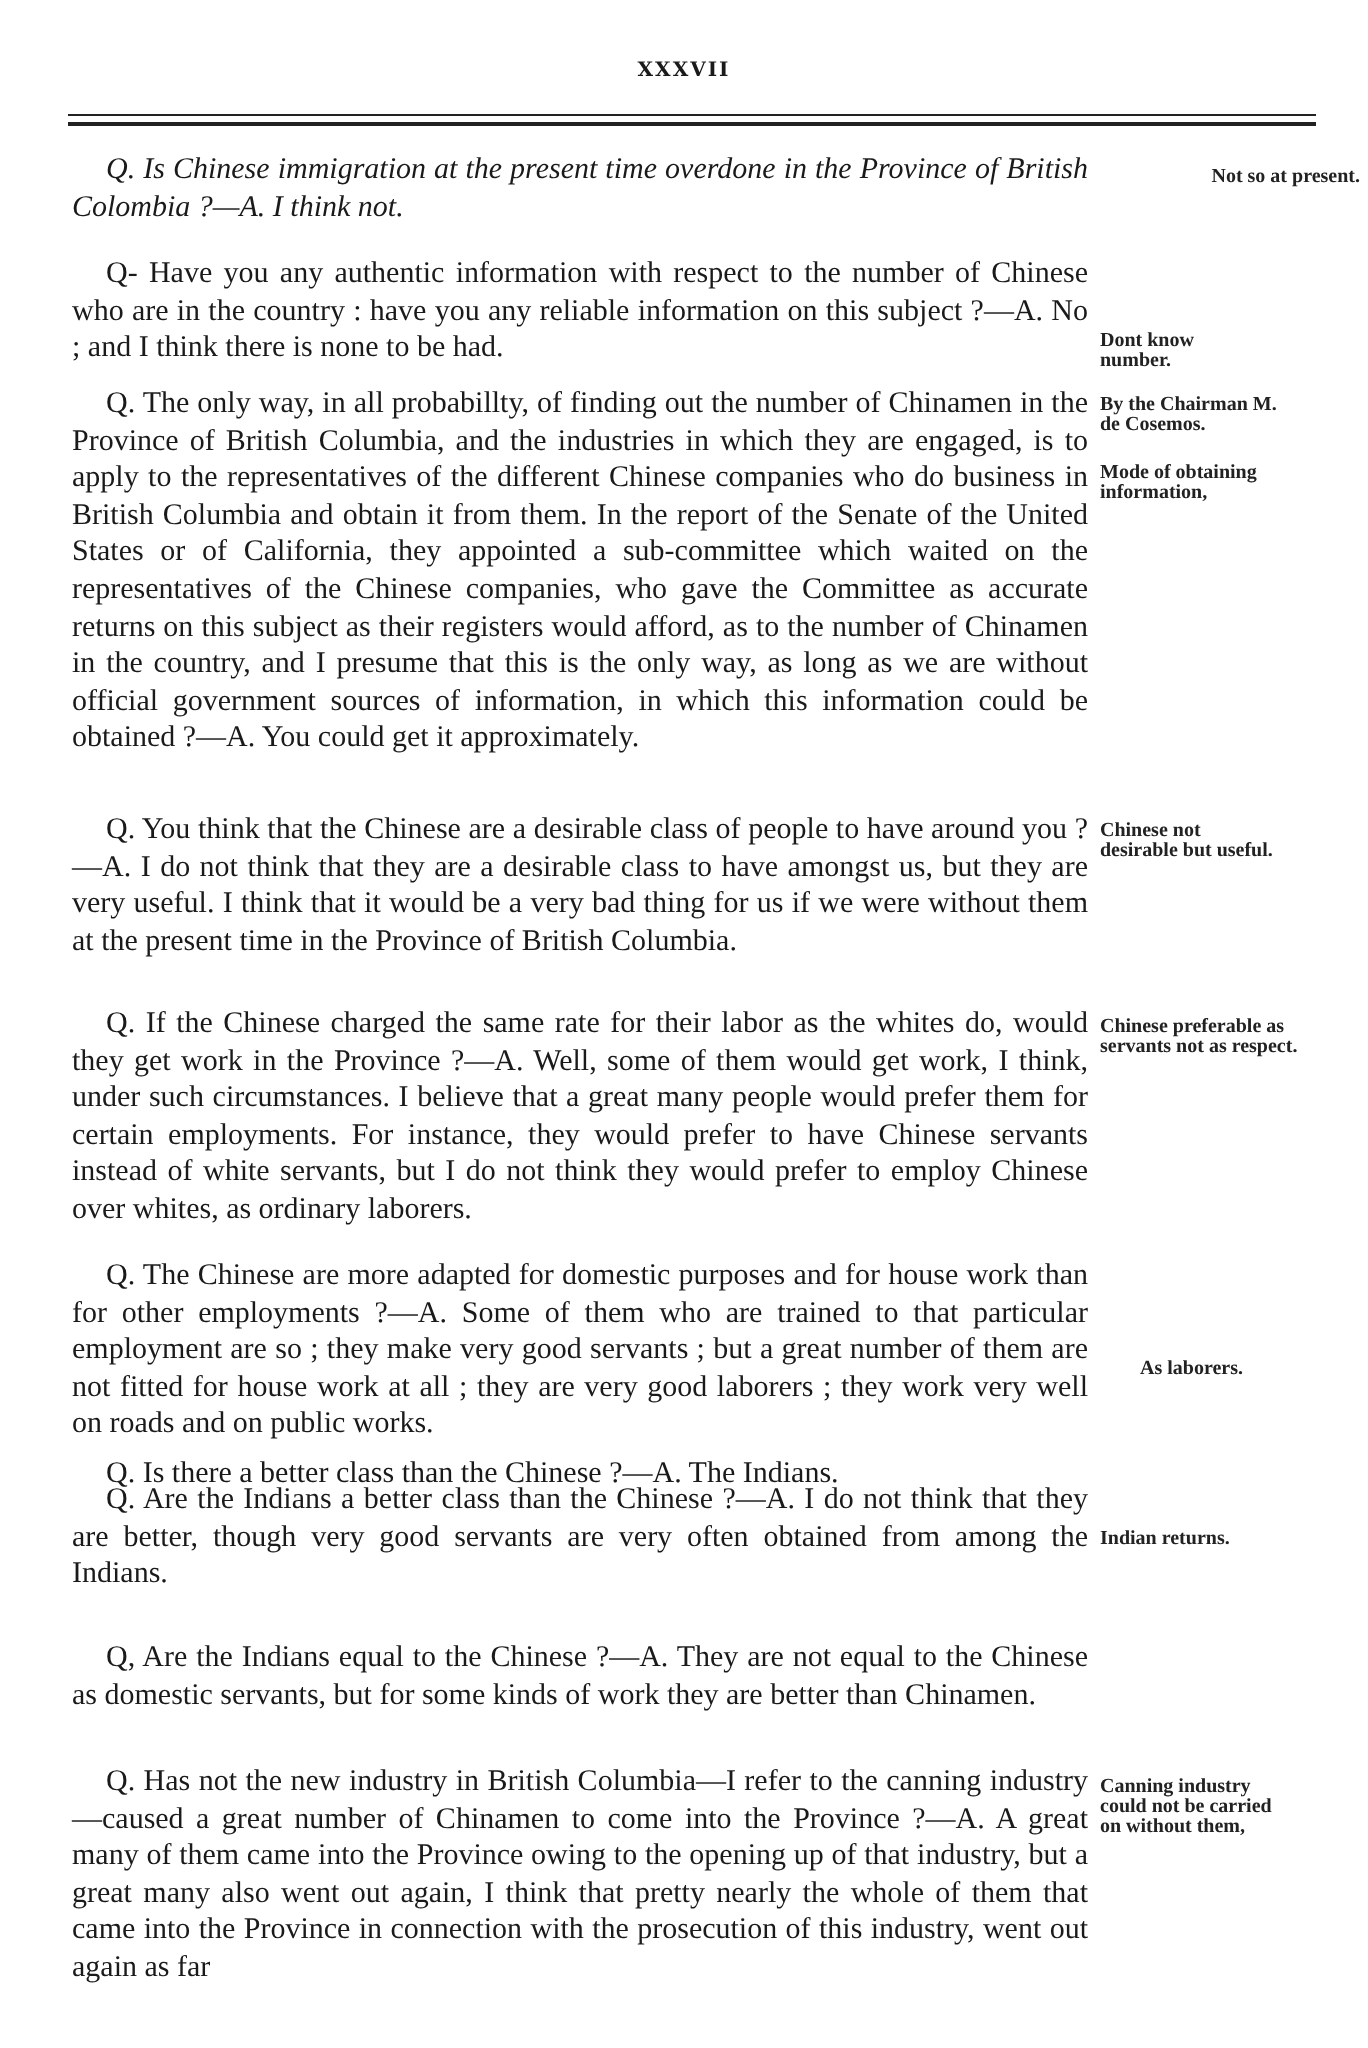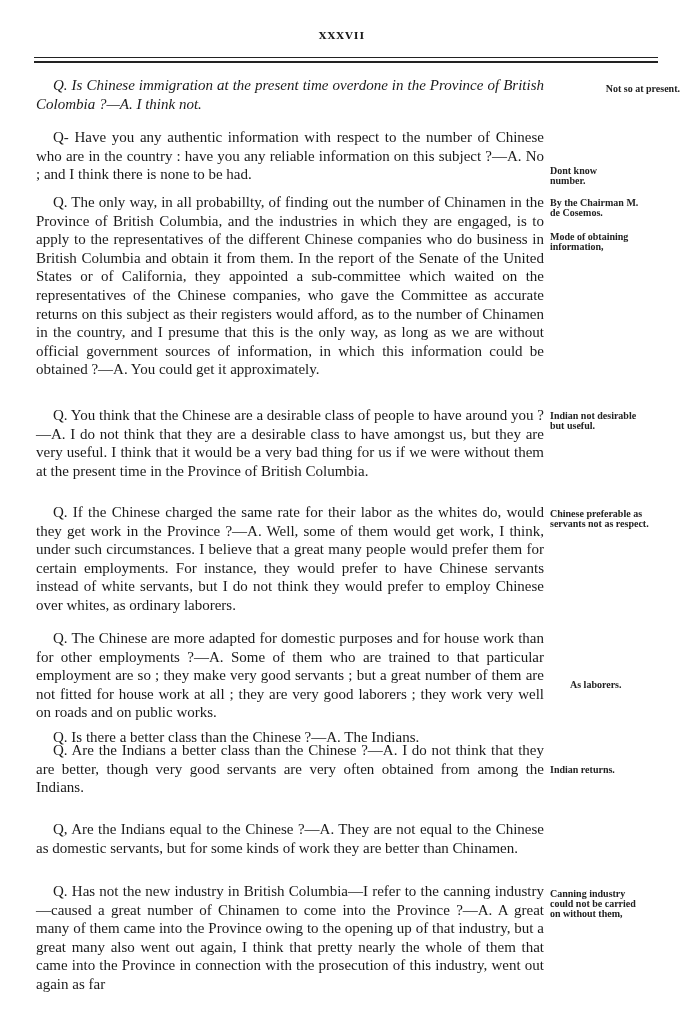--- a/index.html
+++ b/index.html
@@ -56,17 +56,17 @@
     <p class="body-text">Q, Are the Indians equal to the Chinese ?—A. They are not equal to the Chinese as domestic servants, but for some kinds of work they are better than Chinamen.</p>
   </div>
 <div class="entry" style="top:882px;">
     <p class="body-text">Q. Has not the new industry in British Columbia—I refer to the canning industry—caused a great number of Chinamen to come into the Province ?—A. A great many of them came into the Province owing to the opening up of that industry, but a great many also went out again, I think that pretty nearly the whole of them that came into the Province in connection with the prosecution of this industry, went out again as far</p>
   </div>
 
 <div class="note" style="top:84px;text-align:right;">Not so at present.</div>
 <div class="note" style="top:134px;width:80px;margin-top:32px;">Dont know number.</div>
 <div class="note" style="top:198px;width:90px;">By the Chairman M. de Cosemos.</div>
 <div class="note" style="top:232px;width:100px;">Mode of obtaining information,</div>
-<div class="note" style="top:411px;width:90px;">Indian not desirable but useful.</div>
+<div class="note" style="top:411px;width:90px;">Chinese not desirable but useful.</div>
 <div class="note" style="top:509px;width:100px;">Chinese preferable as servants not as respect.</div>
 <div class="note" style="top:680px;margin-left:20px;">As laborers.</div>
 <div class="note" style="top:765px;">Indian returns.</div>
 <div class="note" style="top:889px;width:95px;">Canning industry could not be carried on without them,</div>
 
 </body></html>

